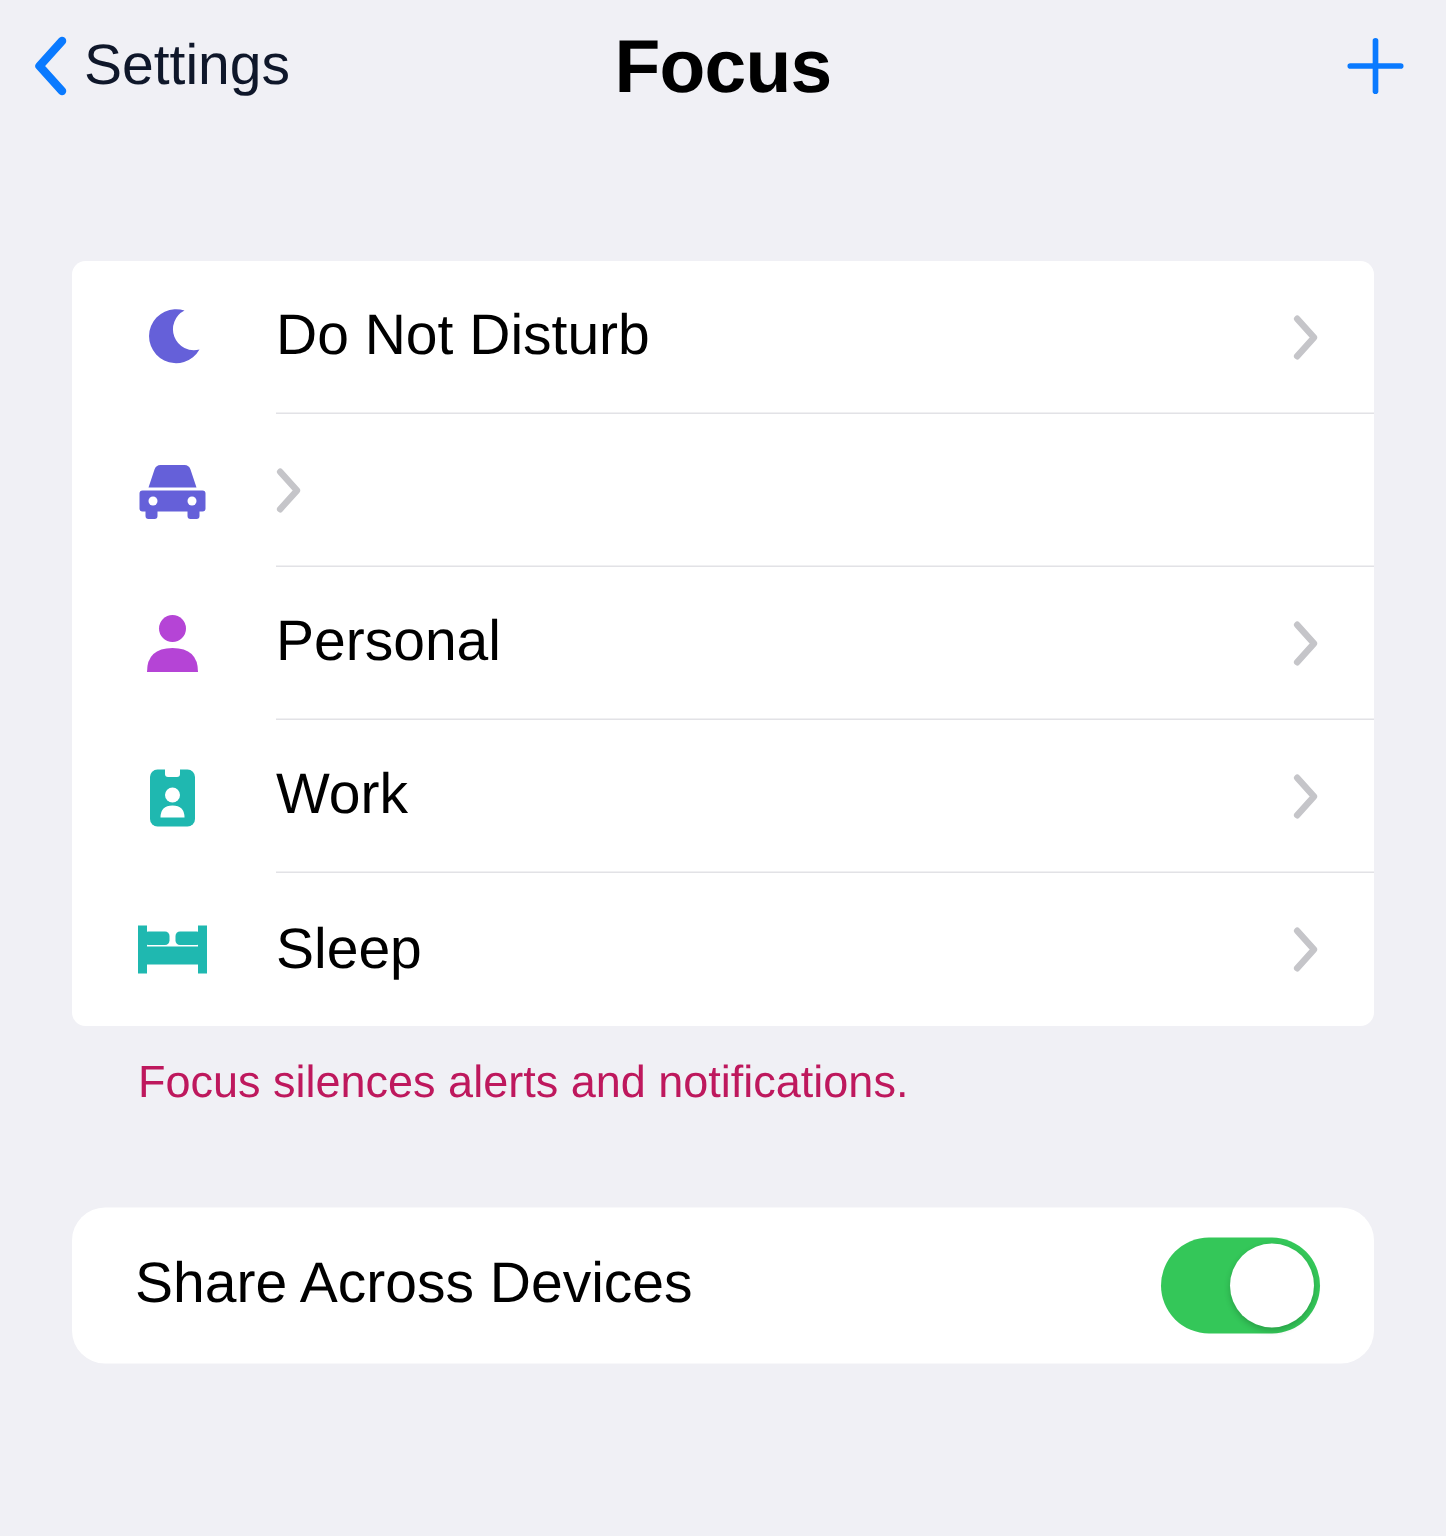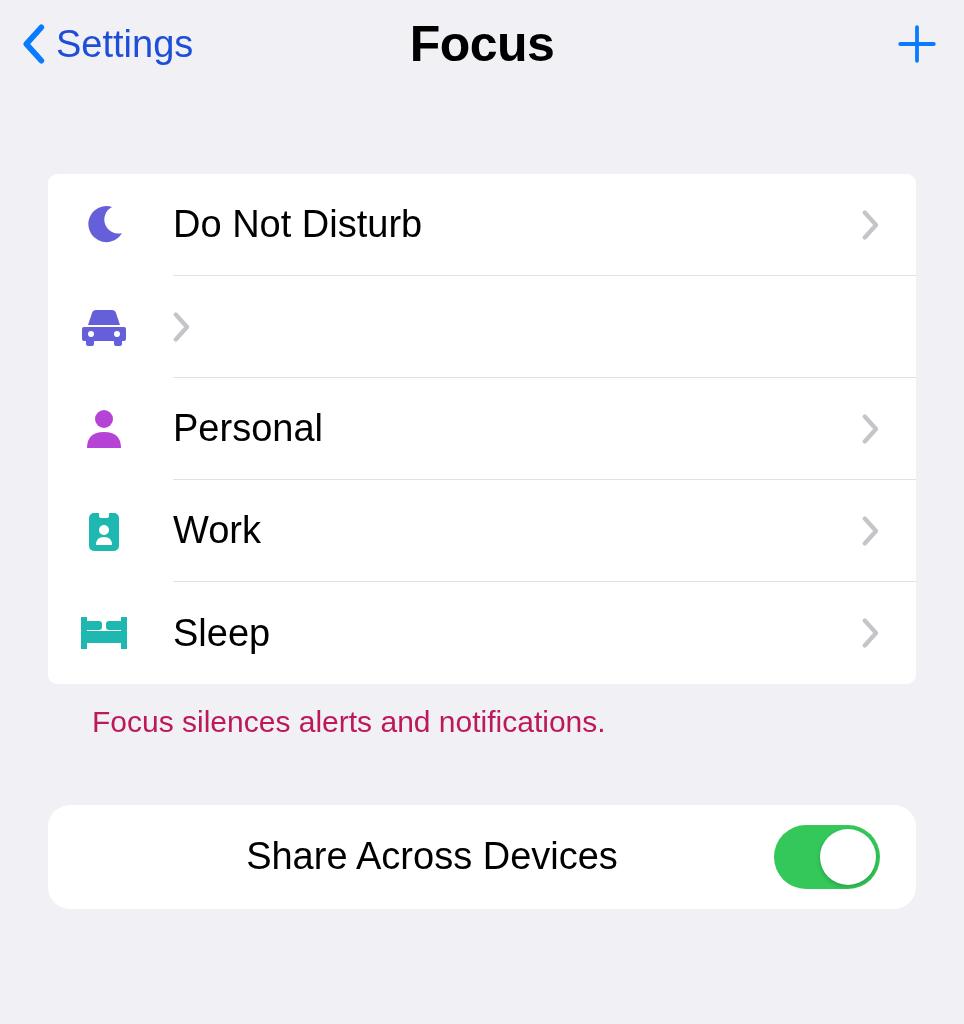--- a/index.html
+++ b/index.html
@@ -14,21 +14,21 @@
     .nav {
       height: 88px;
       display: flex;
       align-items: center;
       justify-content: space-between;
       padding: 0 20px;
     }
     .back {
       display: flex;
       align-items: center;
-      color: #1d4ed8;
+      color: #0f172a;
       font-size: 38px;
       font-weight: 400;
       cursor: pointer;
     }
     .back svg { width: 26px; height: 40px; margin-right: 10px; }
     .title {
       position: absolute;
       left: 50%;
       transform: translateX(-50%);
       font-size: 50px;
@@ -41,21 +41,21 @@
       padding: 6px;
     }
     .add svg { width: 42px; height: 42px; display: block; }
 
     .content { padding: 0 48px; }
 
     .group {
       background: #fff;
       border-radius: 9px;
       margin-top: 86px;
-      padding: 0 0 0 31px;
+      padding: 0 0 0 42px;
     }
     .row {
       display: flex;
       align-items: center;
       height: 102px;
       cursor: pointer;
     }
     .row .icon {
       width: 50px;
       height: 50px;
@@ -87,21 +87,20 @@
       font-size: 30px;
       padding: 18px 44px 0 44px;
       line-height: 1.35;
     }
 
     .group2 {
       background: #fff;
       border-radius: 22px;
       margin-top: 62px;
       padding: 0 36px 0 42px;
-      text-align: center;
     }
     .row2 {
       display: flex;
       align-items: center;
       height: 104px;
     }
     .row2 .label2 {
       font-size: 38px;
       font-weight: 400;
       flex: 1 1 auto;

